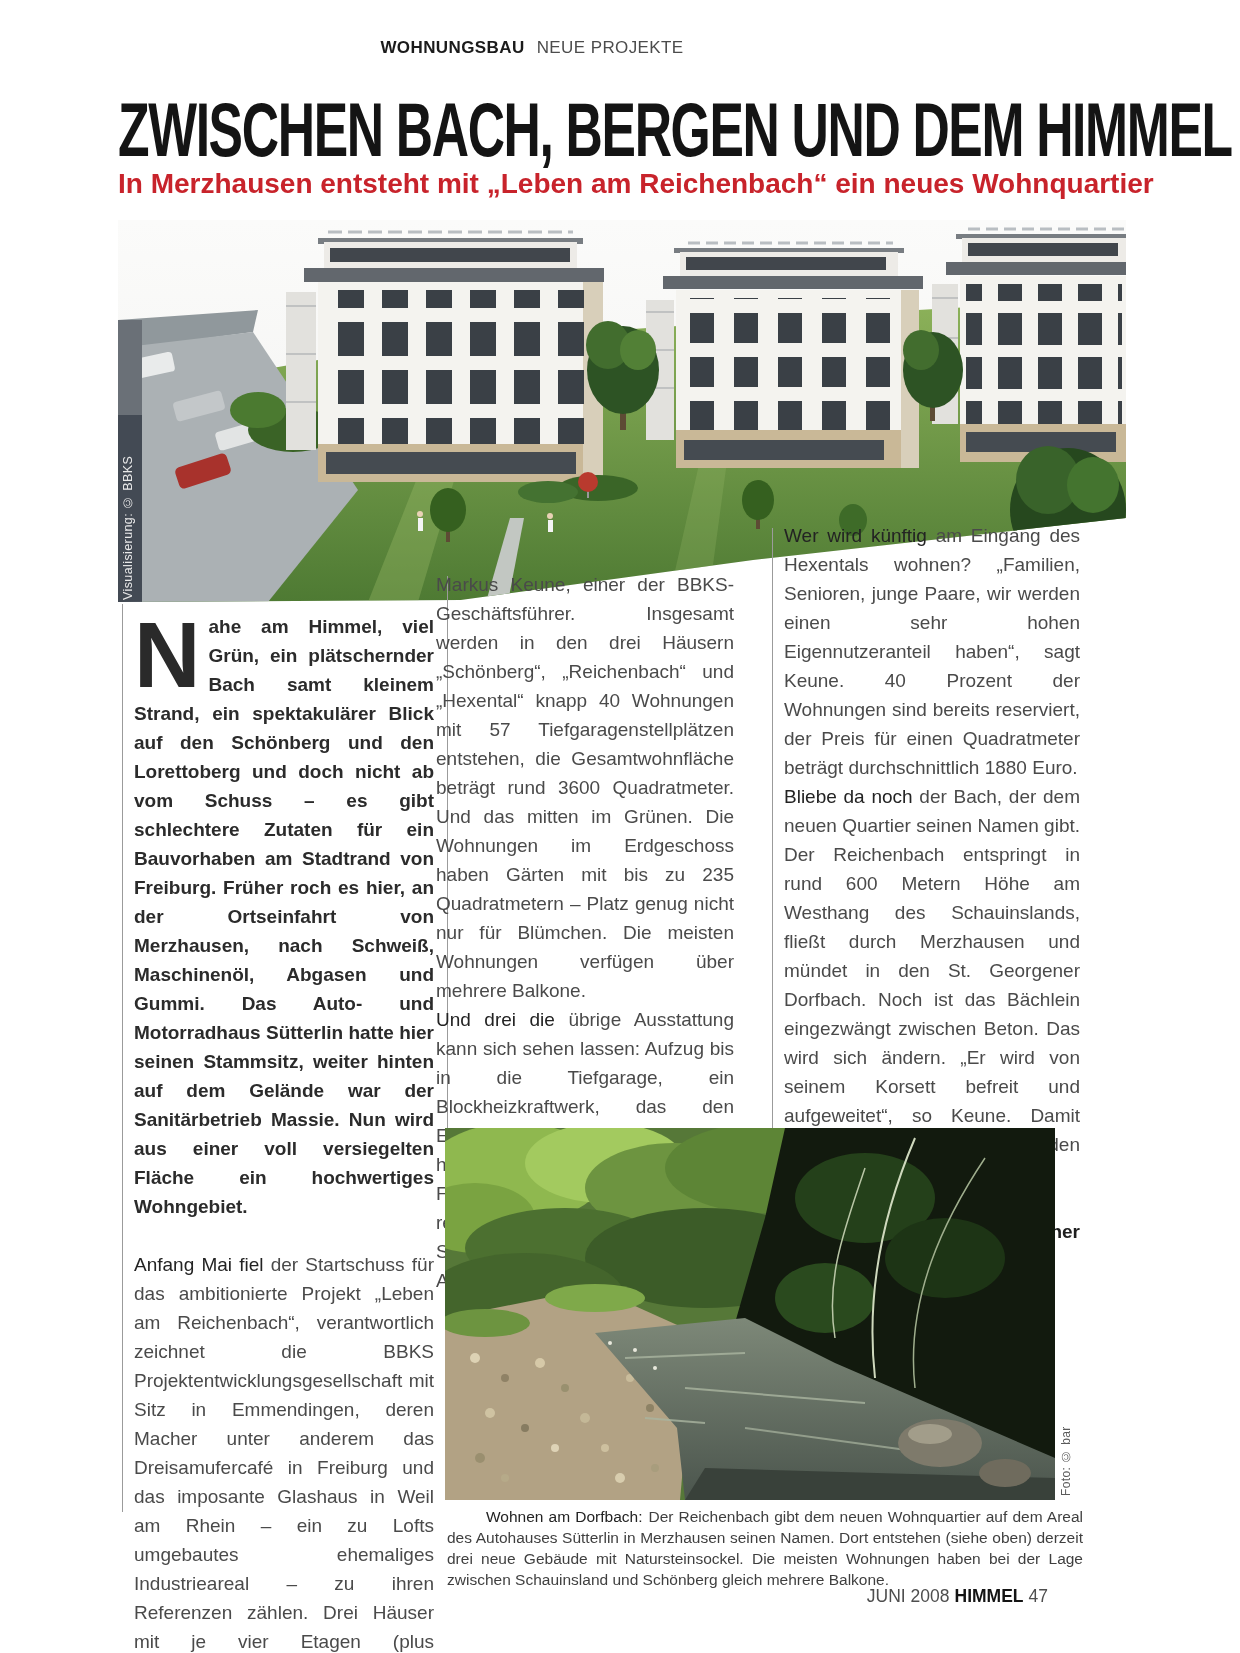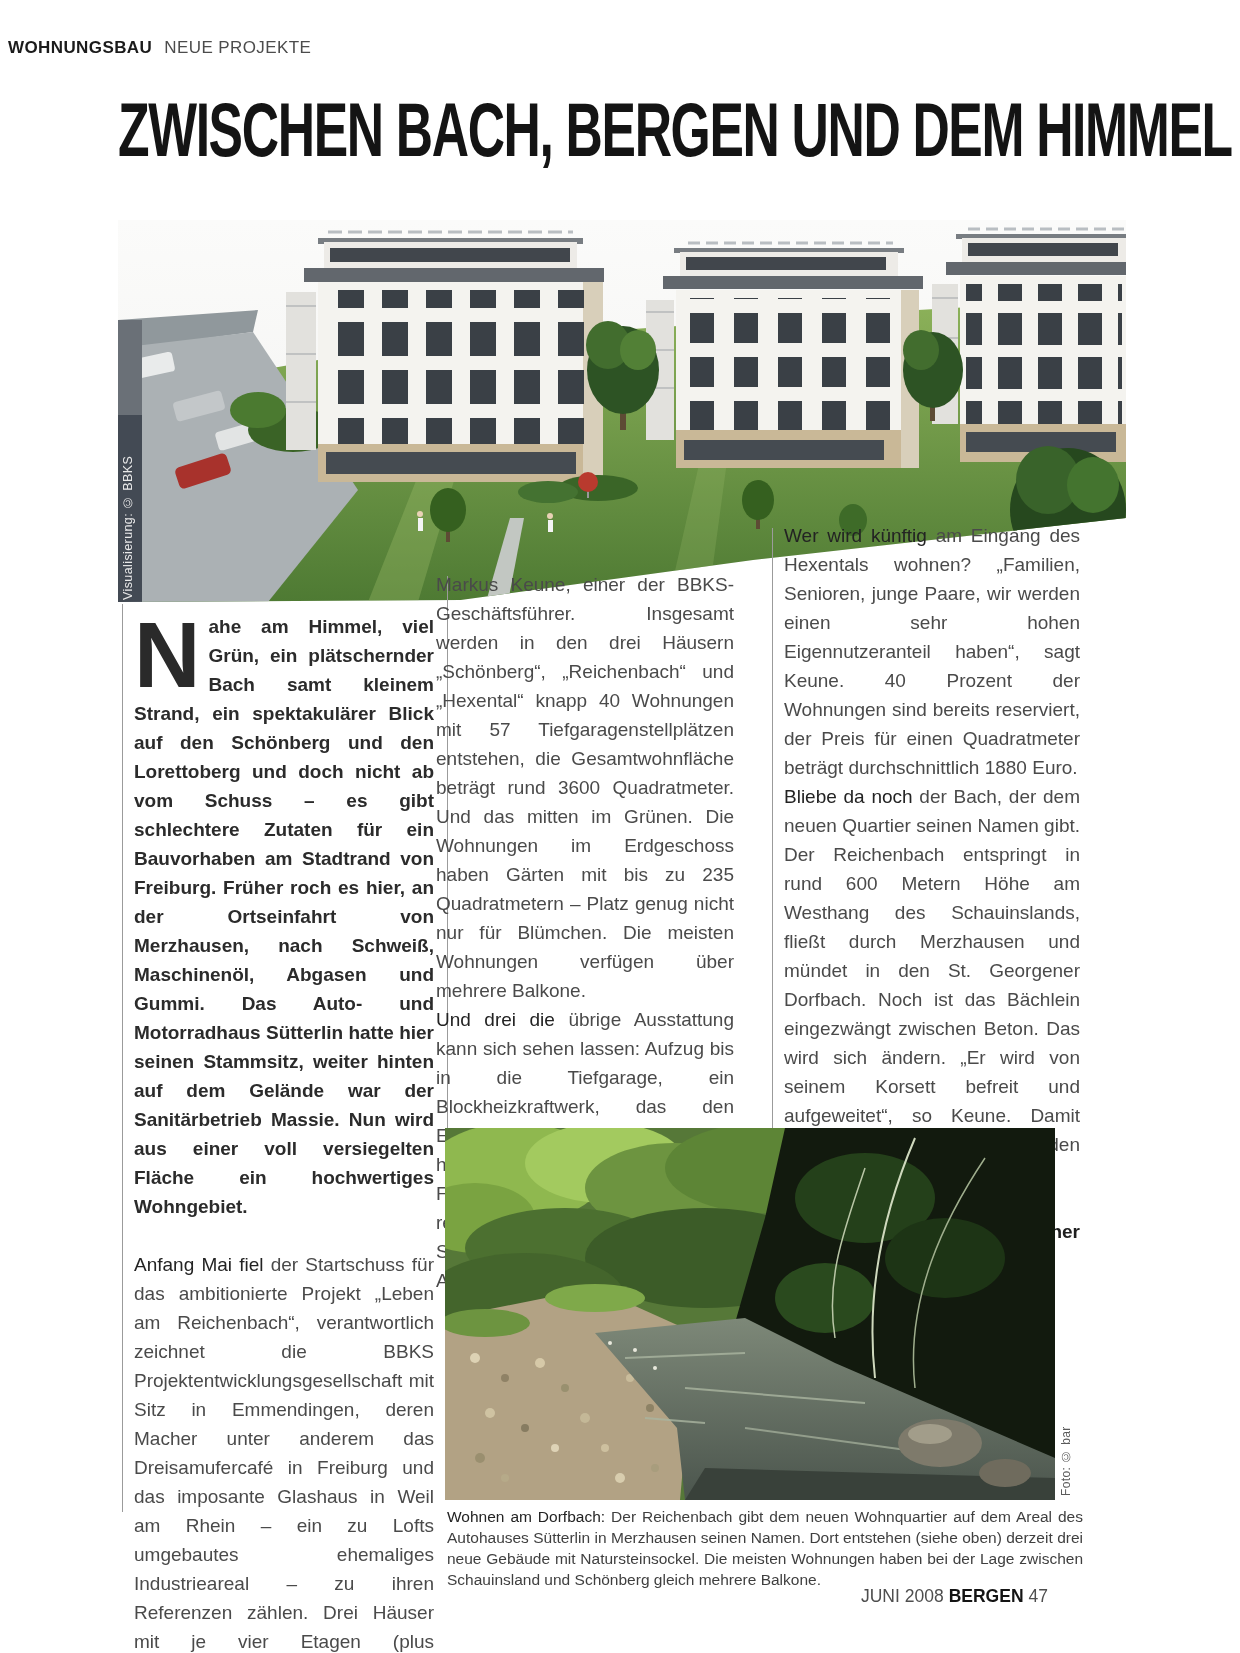--- a/index.html
+++ b/index.html
@@ -1,21 +1,21 @@
 <!DOCTYPE html>
 <html lang="de"><head>
 <meta charset="utf-8">
 <style>
   html,body{margin:0;padding:0;background:#e8e8e8;}
   .page{
     position:relative;width:1240px;height:1653px;margin:0 auto;background:#ffffff;
     font-family:"Liberation Sans","DejaVu Sans",sans-serif;overflow:hidden;
   }
   
-  .kicker{position:absolute;top:38px;left:8px;right:192px;text-align:left;font-size:17px;letter-spacing:.4px;}
+  .kicker{position:absolute;top:38px;left:16px;right:192px;text-align:center;font-size:17px;letter-spacing:.4px;}
   .kicker .k-bold{font-weight:700;color:#1b1b1b;}
   .kicker .k-light{font-weight:400;color:#4c4c4c;margin-left:7px;}
   
   .headline{position:absolute;left:118px;top:92px;white-space:nowrap;}
   .headline span{display:inline-block;font-size:76px;line-height:1;font-weight:800;color:#141414;
     letter-spacing:-2px;transform:scaleX(.68);transform-origin:left center;}
   .subheadline{position:absolute;left:118px;top:168px;font-size:28px;font-weight:700;color:#c8232b;white-space:nowrap;}
   
   .hero{position:absolute;left:118px;top:220px;width:1008px;height:382px;
     clip-path:polygon(0 0,100% 0,100% 78%,63% 89%,34% 99.5%,0 100%);}
@@ -39,38 +39,39 @@
   .intro{font-weight:700;color:#2b2b2b;}
   .dropcap{float:left;font-size:92px;line-height:74px;font-weight:800;color:#2a2a2a;margin:6px 8px 0 0;}
   .p-gap{margin-top:29px !important;}
   .author{margin-top:29px !important;text-align:right;font-weight:700;color:#1f1f1f;}
   .info{margin-top:56px !important;text-align:left;}
   .info .lead{margin-right:4px;}
   
   .photo{position:absolute;left:445px;top:1128px;width:610px;height:372px;}
   .photo svg{display:block;width:100%;height:100%;}
   .caption{position:absolute;left:447px;top:1506px;width:636px;font-size:15.5px;line-height:21px;color:#3f3f3f;text-align:justify;}
-  .caption .lead{margin-right:6px;}
+  .caption .lead{margin-right:6px;margin-left:39px;}
   
   .footer{position:absolute;top:1586px;left:0;right:192px;text-align:right;font-size:17.5px;color:#4e4e4e;}
   .footer .f-mag{font-weight:700;color:#141414;margin:0 5px;}
 </style>
 </head>
 <body>
 
 <div class="page">
 
   <div class="kicker">
     <span class="k-bold">WOHNUNGSBAU</span>
     <span class="k-light">NEUE PROJEKTE</span>
   </div>
 
   <div class="headline">
     <span>ZWISCHEN BACH, BERGEN UND DEM HIMMEL</span>
   </div>
+  <div class="subheadline">In Merzhausen entsteht mit „Leben am Reichenbach“ ein neues Wohnquartier</div>
 
   <div class="hero">
     <svg viewBox="0 0 1008 382" preserveAspectRatio="none">
       <defs>
         <linearGradient id="gGrass" x1="0" y1="0" x2="0" y2="1">
           <stop offset="0" stop-color="#8db25a"></stop>
             <stop offset="1" stop-color="#4e7a33"></stop>
         </linearGradient>
         <linearGradient id="wShade" x1="0" y1="0" x2="0" y2="1">
           <stop offset="0" stop-color="#fbfbfa"></stop>
@@ -259,16 +260,16 @@
       <ellipse cx="560" cy="345" rx="26" ry="14" fill="#6f6b5d"></ellipse>
     </svg>
   </div>
   <div class="vcredit photo-credit">Foto: © bar</div>
 
   <div class="caption">
     <span class="lead">Wohnen am Dorfbach:</span><span>Der Reichenbach gibt dem neuen Wohnquartier auf dem Areal des Autohauses Sütterlin in Merzhausen seinen Namen. Dort entstehen (siehe oben) derzeit drei neue Gebäude mit Natursteinsockel. Die meisten Wohnungen haben bei der Lage zwischen Schauinsland und Schönberg gleich mehrere Balkone.</span>
   </div>
 
   <div class="footer">
-    <span>JUNI 2008</span><span class="f-mag">BERGEN</span><span>47</span>
+    <span>JUNI 2008</span><span class="f-mag">HIMMEL</span><span>47</span>
   </div>
 
 </div>
 
 </body></html>

